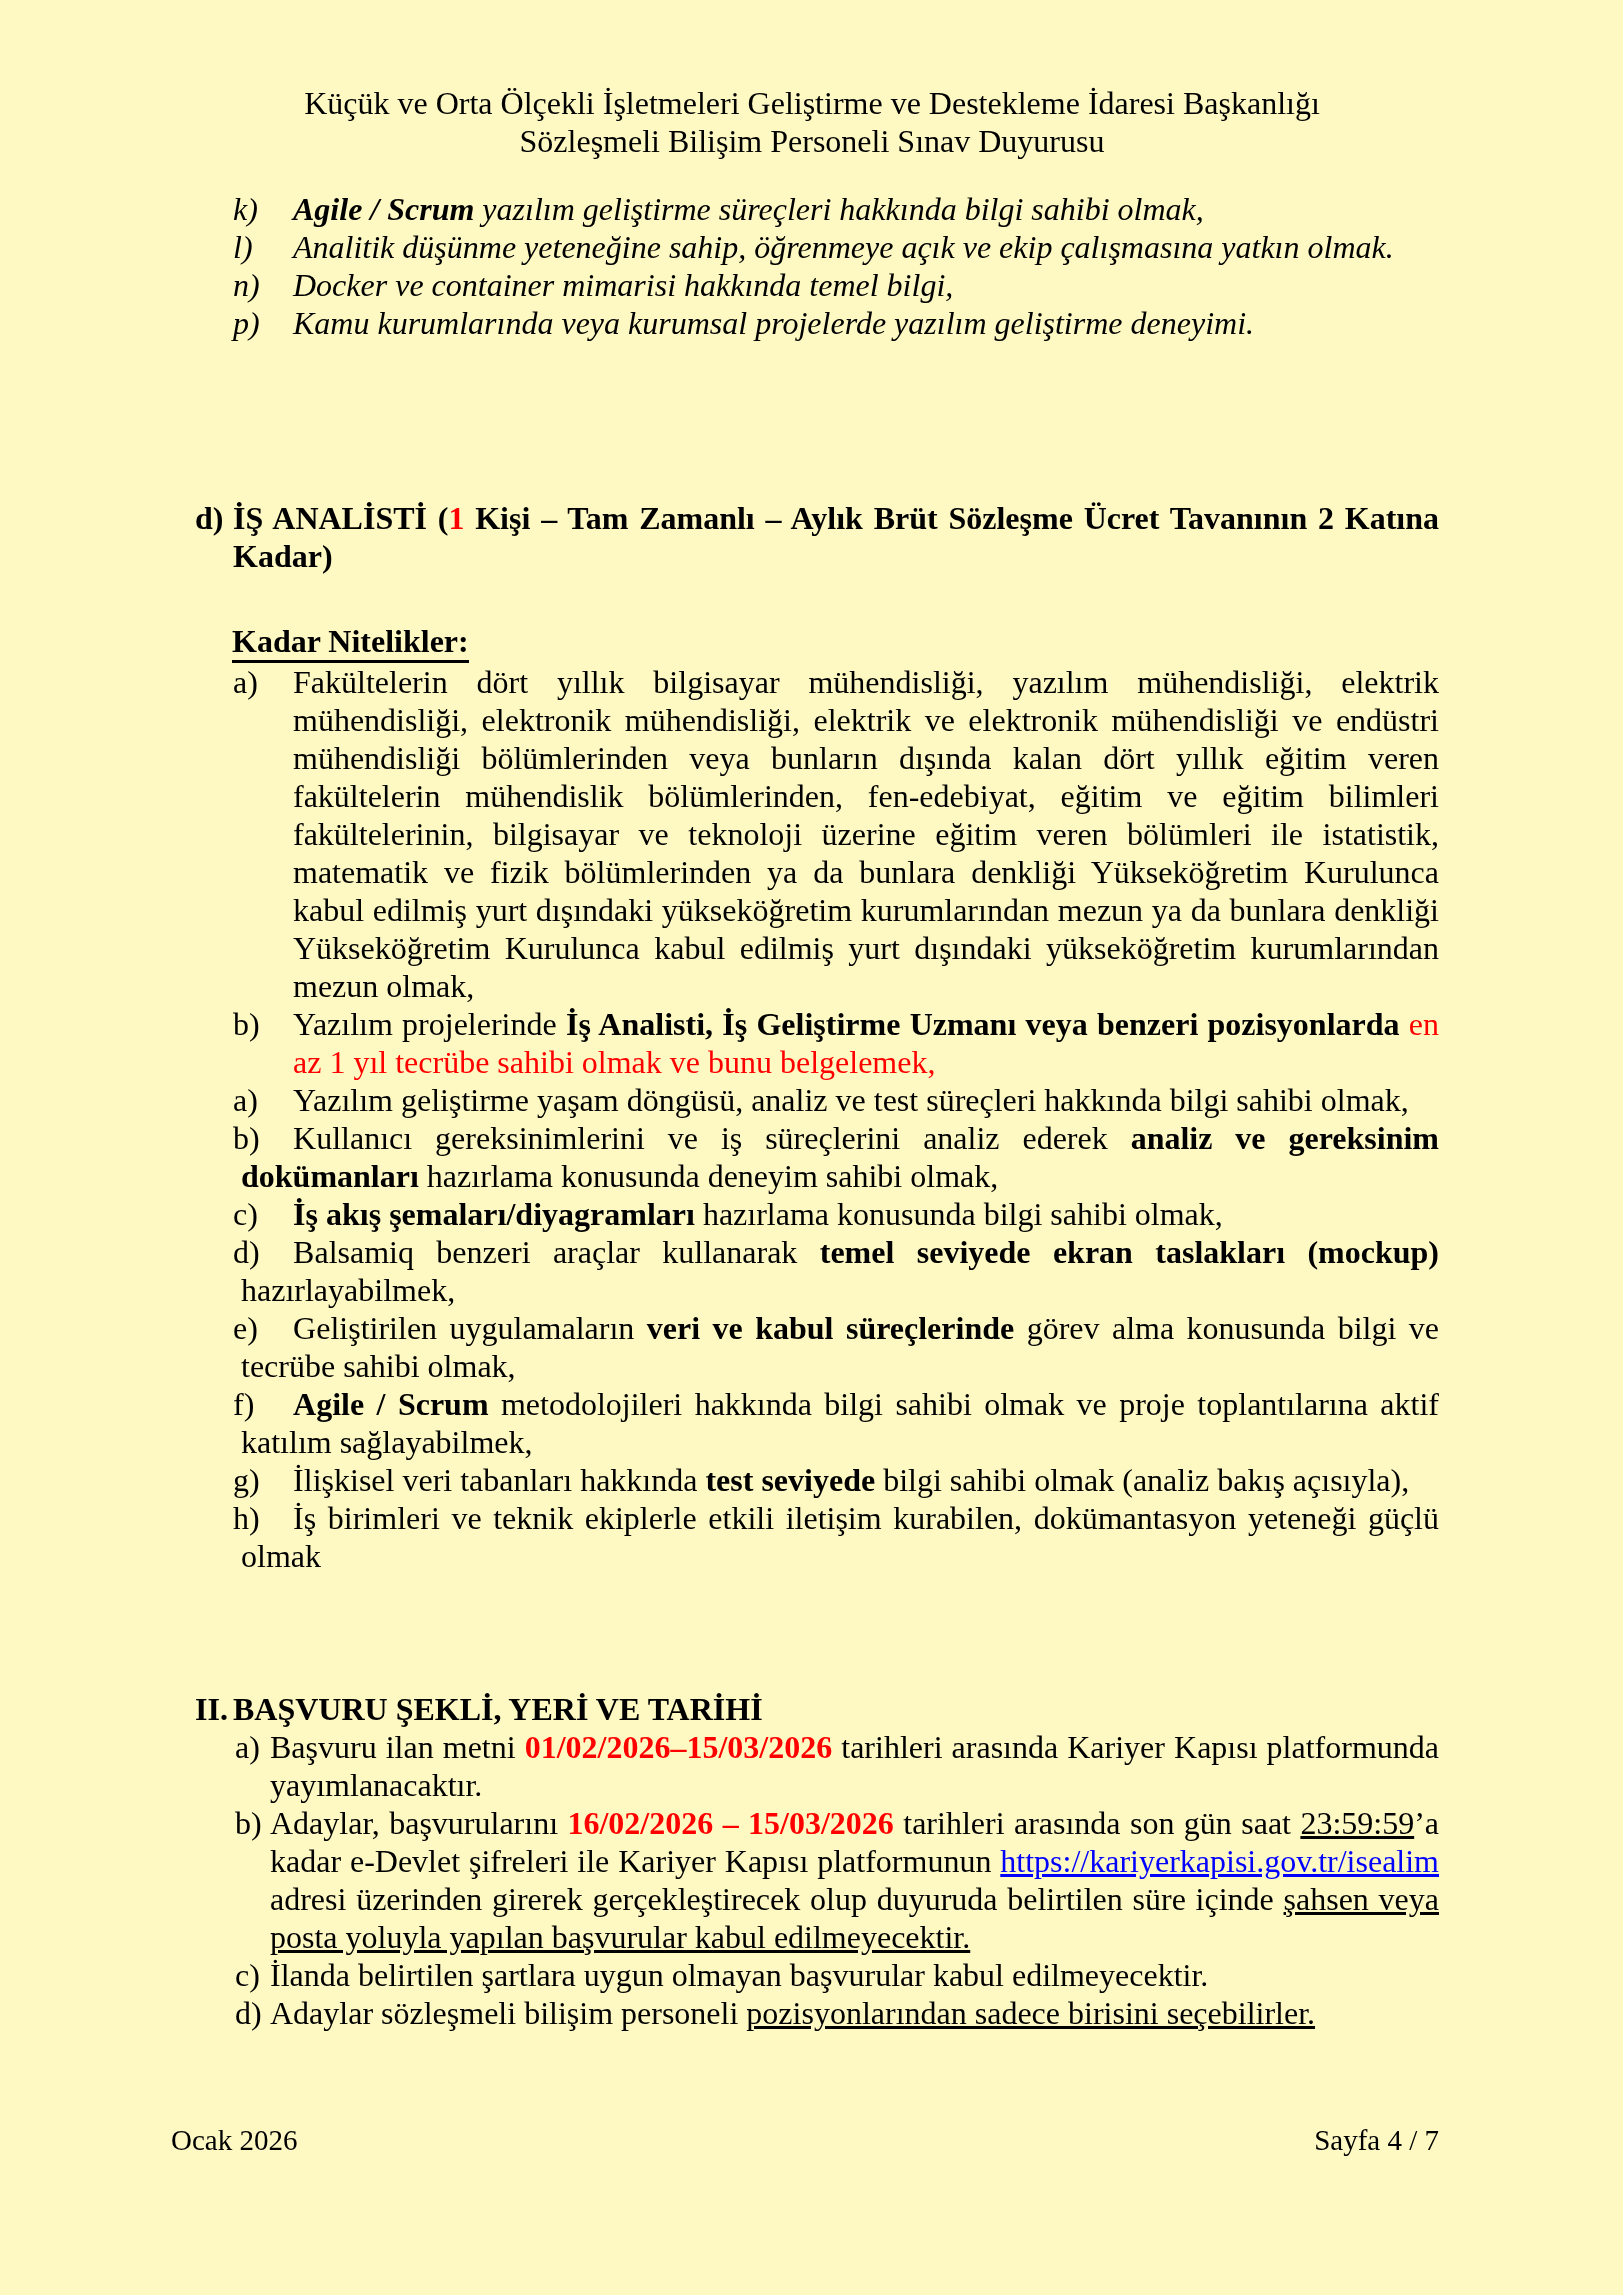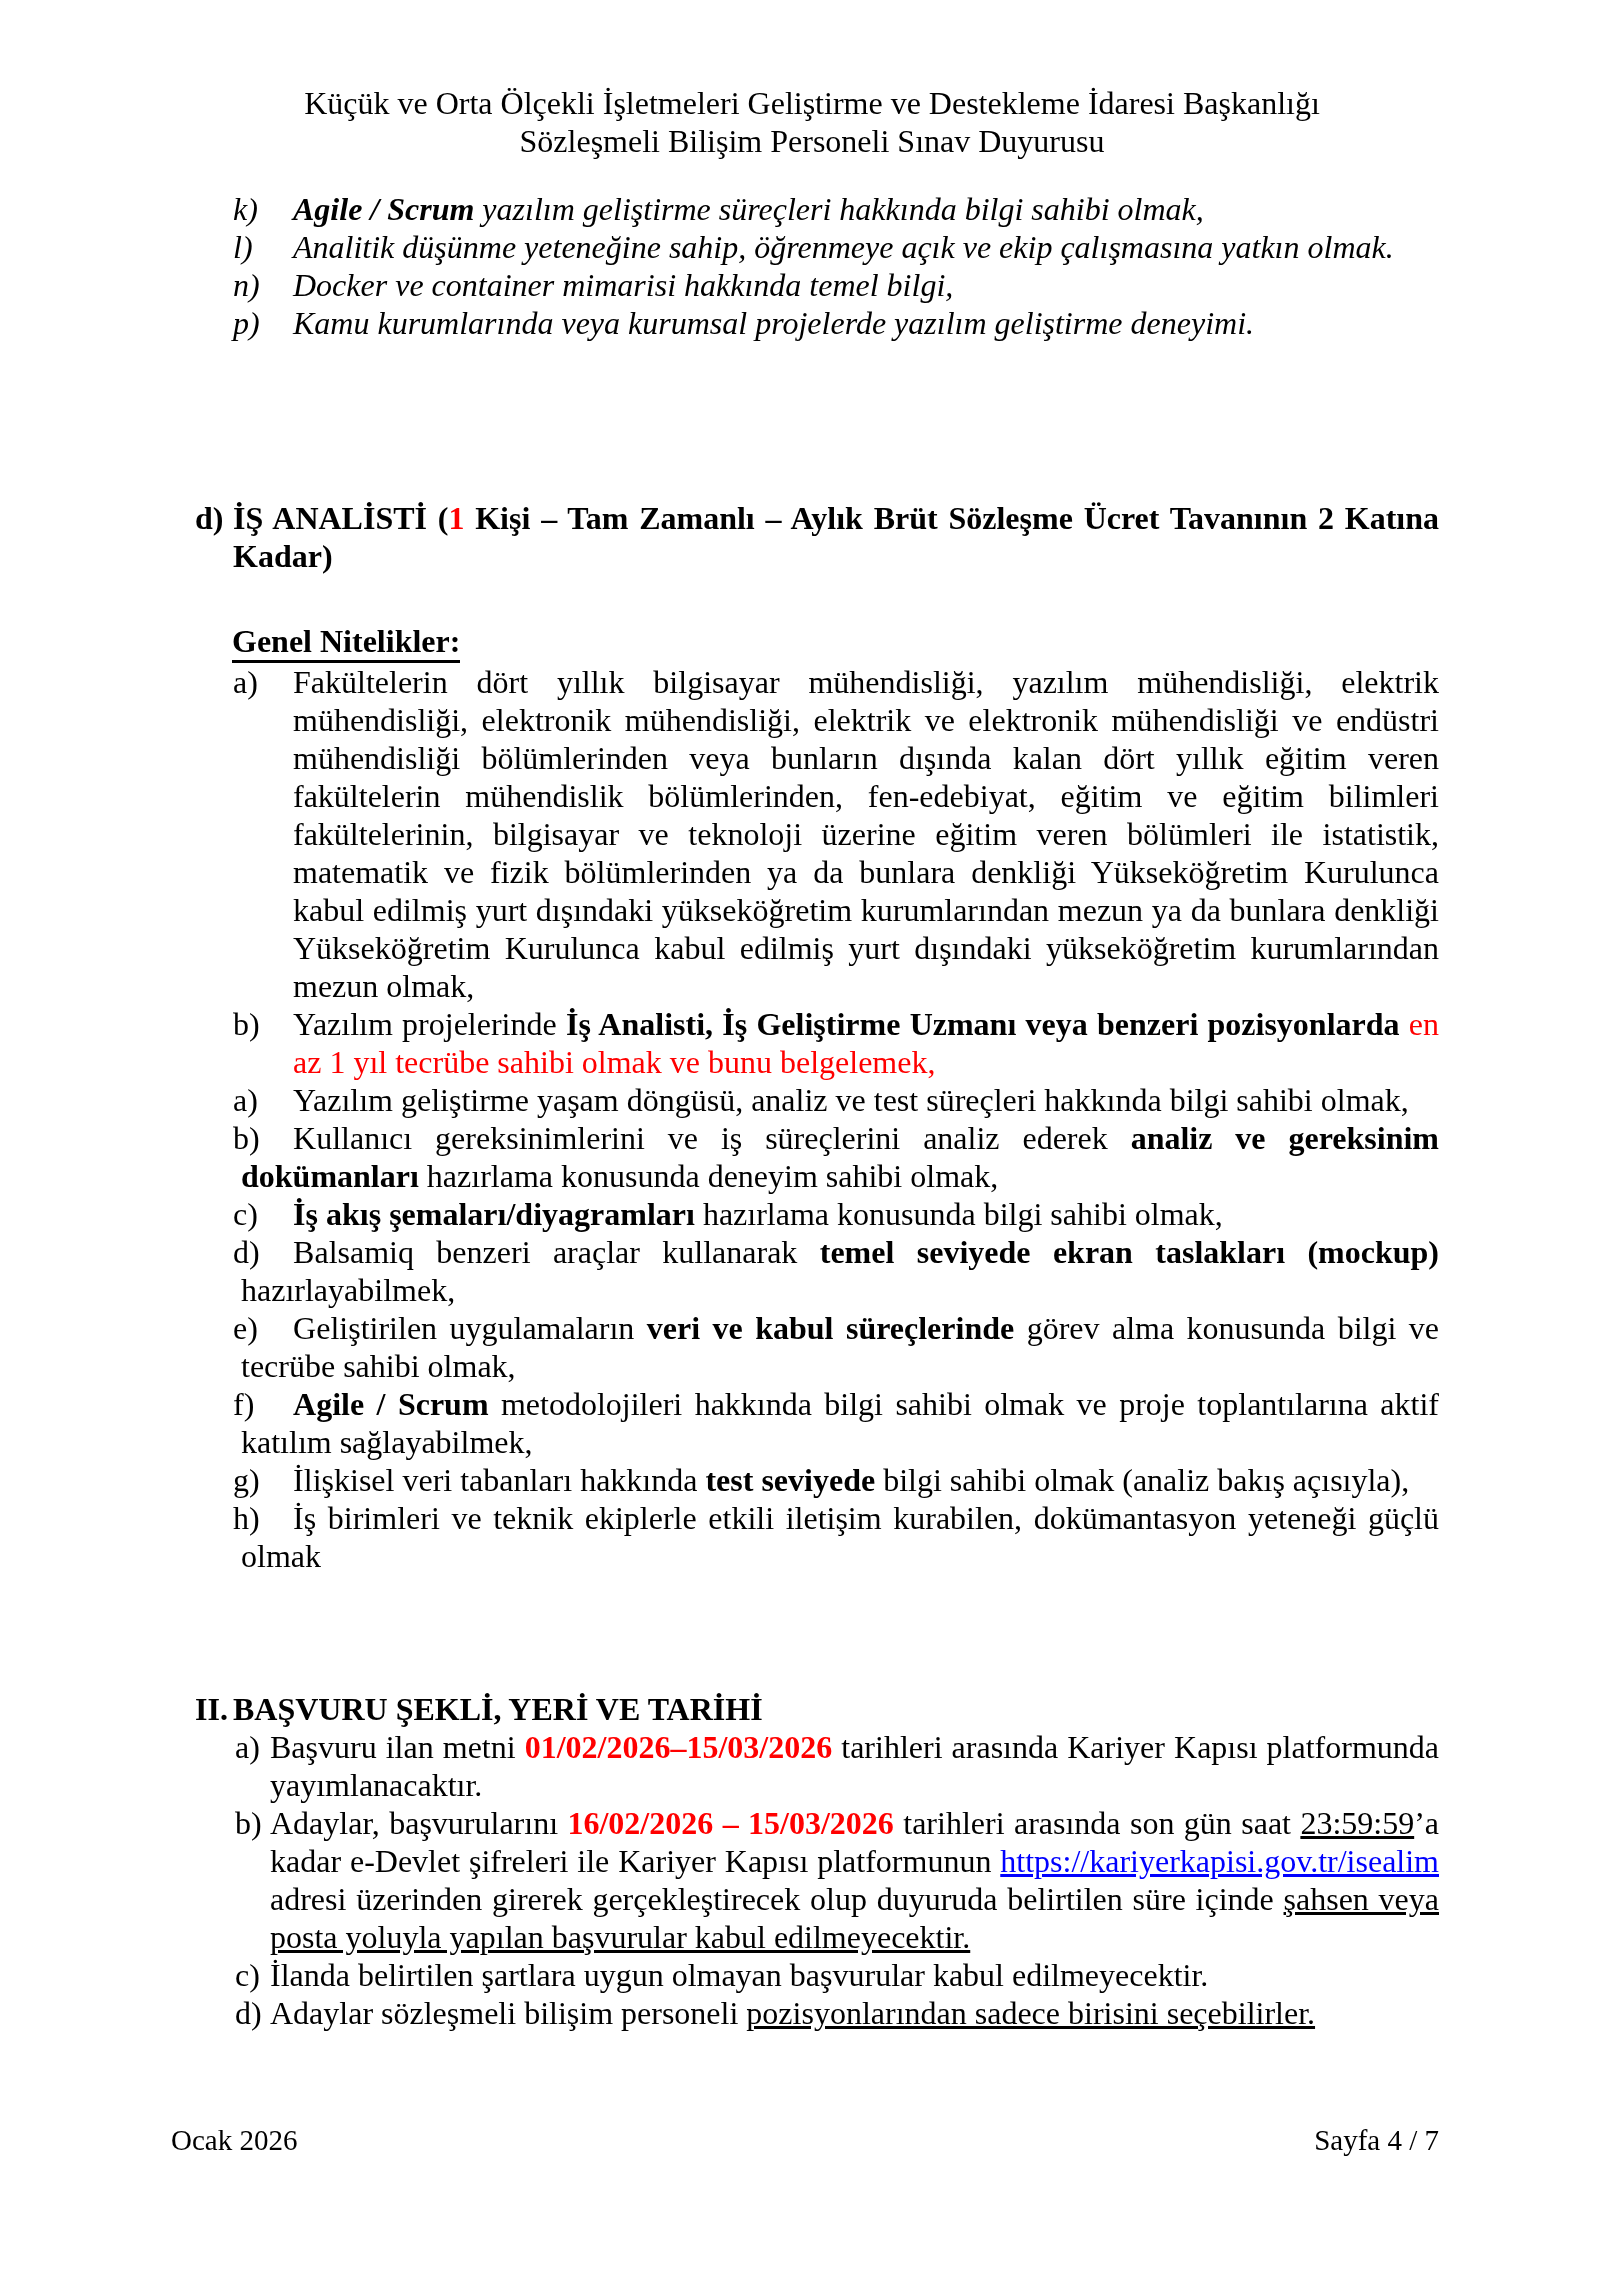--- a/index.html
+++ b/index.html
@@ -1,19 +1,19 @@
 <!DOCTYPE html>
 <html lang="tr" style="--red: #FF0000; --link: #0000FF;font-size:10.5px"><head>
 <meta charset="utf-8">
 <style>
   html,body{margin:0;padding:0;background:#888;}
   .page{
     position:relative;
     width:1623px;height:2295px;
-    background:#ffffff;
+    background:#fef9c3;
     color:#000;
     font-family:"Liberation Serif", serif;
     font-size:32px;
     line-height:38px;
     margin:0 auto;
     overflow:hidden;
   }
   .content{padding:84px 184px 0 185px;}
   .hdr{text-align:center;line-height:38px;}
   .list{margin:0;}
@@ -63,21 +63,21 @@
         <div class="li hang"><span class="marker">l)</span><span><span>Analitik düşünme yeteneğine sahip, öğrenmeye açık ve ekip çalışmasına yatkın olmak.</span></span></div>
         <div class="li hang"><span class="marker">n)</span><span><span>Docker ve container mimarisi hakkında temel bilgi,</span></span></div>
         <div class="li hang"><span class="marker">p)</span><span><span>Kamu kurumlarında veya kurumsal projelerde yazılım geliştirme deneyimi.</span></span></div>
       </div>
 
     <div class="li mainhead mt-pos">
       <span class="marker">d)</span><span><span class="bold">İŞ ANALİSTİ (</span><span class="bold red">1</span><span class="bold"> Kişi – Tam Zamanlı – Aylık Brüt Sözleşme Ücret Tavanının 2 Katına Kadar)</span></span>
     </div>
 
     <div class="subhead mt-genel">
-      <span class="headline">Genel Nitelikler:</span>
+      <span class="headline">Kadar Nitelikler:</span>
     </div>
     <div class="list">
         <div class="li hang"><span class="marker">a)</span><span><span>Fakültelerin dört yıllık bilgisayar mühendisliği, yazılım mühendisliği, elektrik mühendisliği, elektronik mühendisliği, elektrik ve elektronik mühendisliği ve endüstri mühendisliği bölümlerinden veya bunların dışında kalan dört yıllık eğitim veren fakültelerin mühendislik bölümlerinden, fen-edebiyat, eğitim ve eğitim bilimleri fakültelerinin, bilgisayar ve teknoloji üzerine eğitim veren bölümleri ile istatistik, matematik ve fizik bölümlerinden ya da bunlara denkliği Yükseköğretim Kurulunca kabul edilmiş yurt dışındaki yükseköğretim kurumlarından mezun ya da bunlara denkliği Yükseköğretim Kurulunca kabul edilmiş yurt dışındaki yükseköğretim kurumlarından mezun olmak,</span></span></div>
         <div class="li hang"><span class="marker">b)</span><span><span>Yazılım projelerinde </span><span class="bold">İş Analisti, İş Geliştirme Uzmanı veya benzeri pozisyonlarda</span><span class="red"> en az 1 yıl tecrübe sahibi olmak ve bunu belgelemek,</span></span></div>
       </div>
 
     <div class="list">
         <div class="li wrapback"><span class="marker">a)</span><span><span>Yazılım geliştirme yaşam döngüsü, analiz ve test süreçleri hakkında bilgi sahibi olmak,</span></span></div>
         <div class="li wrapback"><span class="marker">b)</span><span><span>Kullanıcı gereksinimlerini ve iş süreçlerini analiz ederek </span><span class="bold">analiz ve gereksinim dokümanları</span><span> hazırlama konusunda deneyim sahibi olmak,</span></span></div>
         <div class="li wrapback"><span class="marker">c)</span><span><span class="bold">İş akış şemaları/diyagramları</span><span> hazırlama konusunda bilgi sahibi olmak,</span></span></div>

